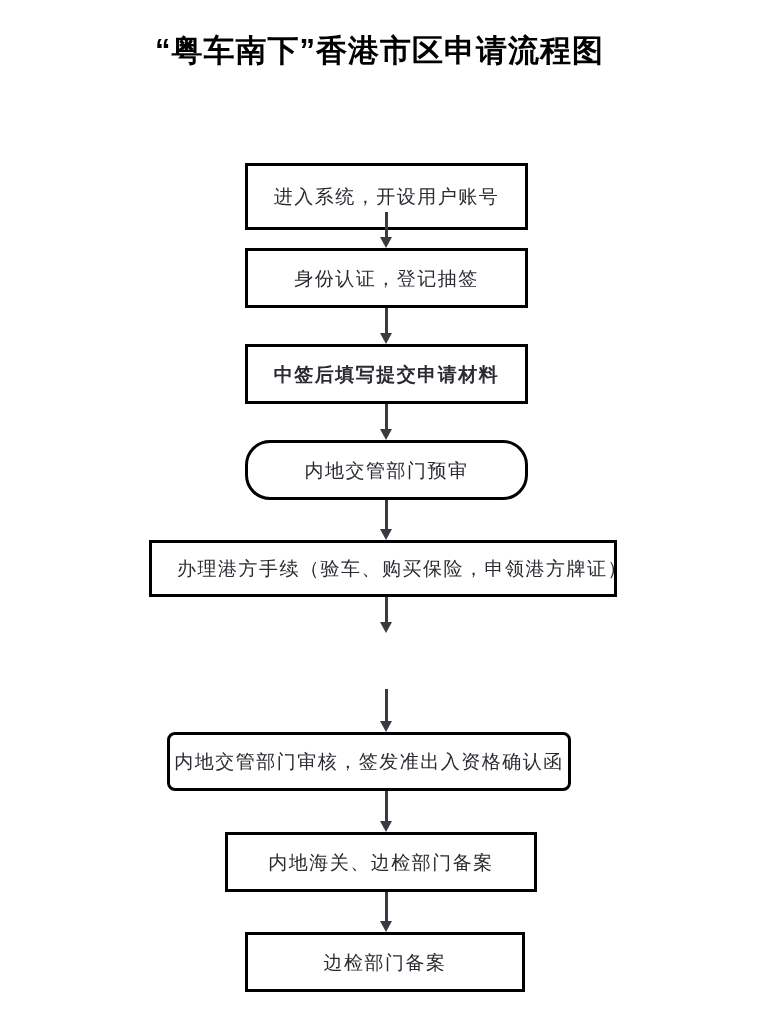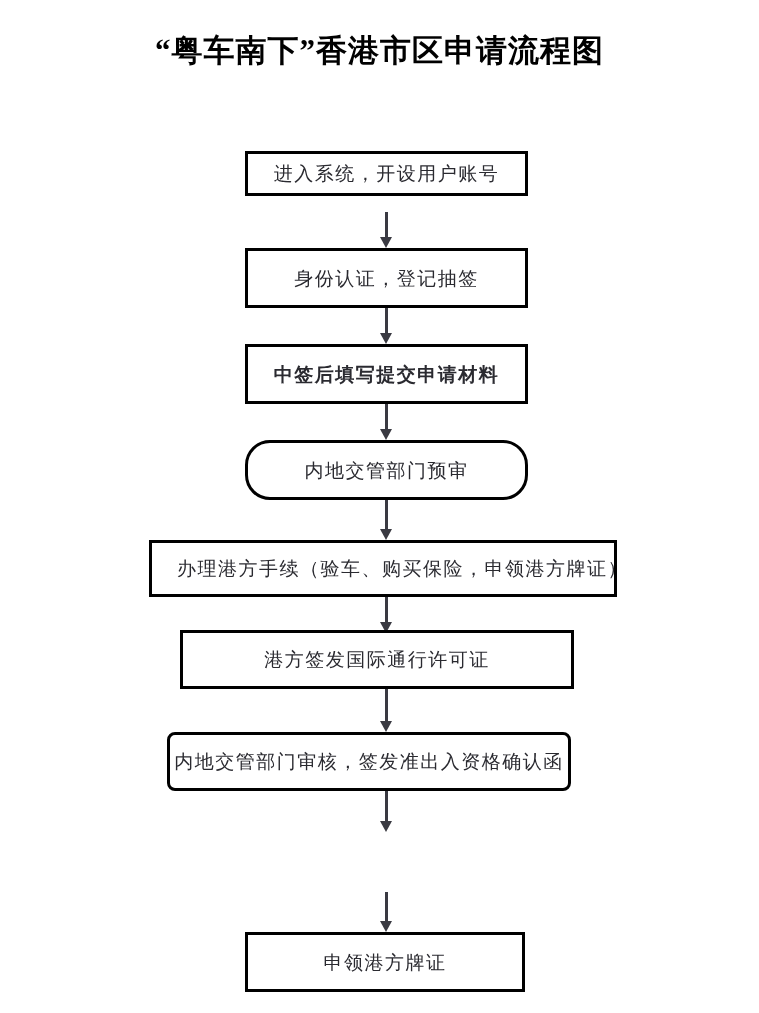--- a/index.html
+++ b/index.html
@@ -20,21 +20,21 @@
     inset: 0;
     background: #ffffff;
   }
 
   #page-title {
     position: absolute;
     top: 30px;
     left: 0;
     width: 759px;
     text-align: center;
-    font-family: Liberation Serif, serif;
+    font-family: Liberation Sans, sans-serif;
     font-weight: bold;
     font-size: 31px;
     letter-spacing: 1px;
     color: #000000;
     white-space: nowrap;
   }
 
   #steps-container {
     position: absolute;
     top: 0;
@@ -86,21 +86,21 @@
 </style>
 </head>
 <body>
 
 <div id="flowchart-page">
 
   <div id="page-title">“粤车南下”香港市区申请流程图</div>
 
   <div id="steps-container">
 
-    <div class="step-node" style="left:245px; top:151px; width:283px; height:45px;">
+    <div class="step-node" style="left:245px; top:163px; width:283px; height:67px;">
       <span class="step-label">进入系统，开设用户账号</span>
     </div>
     <div class="flow-connector" style="left:385px; top:212px; width:3px; height:36px;">
       <div class="connector-line" style="height:26px;"></div>
       <div class="connector-head" style="top:25px;"></div>
     </div>
 
     <div class="step-node" style="left:245px; top:248px; width:283px; height:60px;">
       <span class="step-label">身份认证，登记抽签</span>
     </div>
@@ -126,39 +126,39 @@
     </div>
 
     <div class="step-node" style="left:149px; top:540px; width:468px; height:57px;padding-left:39px;">
       <span class="step-label">办理港方手续（验车、购买保险，申领港方牌证）</span>
     </div>
     <div class="flow-connector" style="left:385px; top:597px; width:3px; height:36px;">
       <div class="connector-line" style="height:26px;"></div>
       <div class="connector-head" style="top:25px;"></div>
     </div>
 
-    <div class="step-node" style="left:180px; top:630px; width:394px; height:59px;">
-      <span class="step-label">港方签发国际通行许可证</span>
-    </div>
     <div class="flow-connector" style="left:385px; top:689px; width:3px; height:43px;">
       <div class="connector-line" style="height:33px;"></div>
       <div class="connector-head" style="top:32px;"></div>
     </div>
 
     <div class="step-node" style="left:167px; top:732px; width:404px; height:59px;border-radius:8px;">
       <span class="step-label">内地交管部门审核，签发准出入资格确认函</span>
     </div>
     <div class="flow-connector" style="left:385px; top:791px; width:3px; height:41px;">
       <div class="connector-line" style="height:31px;"></div>
       <div class="connector-head" style="top:30px;"></div>
     </div>
 
+    <div class="step-node" style="left:225px; top:832px; width:312px; height:60px;">
+      <span class="step-label">内地海关、边检部门备案</span>
+    </div>
     <div class="flow-connector" style="left:385px; top:892px; width:3px; height:40px;">
       <div class="connector-line" style="height:30px;"></div>
       <div class="connector-head" style="top:29px;"></div>
     </div>
 
     <div class="step-node" style="left:245px; top:932px; width:280px; height:60px;">
-      <span class="step-label">申领港方牌证</span>
+      <span class="step-label">边检部门备案</span>
     </div>
 
   </div>
 </div>
 
 </body></html>

